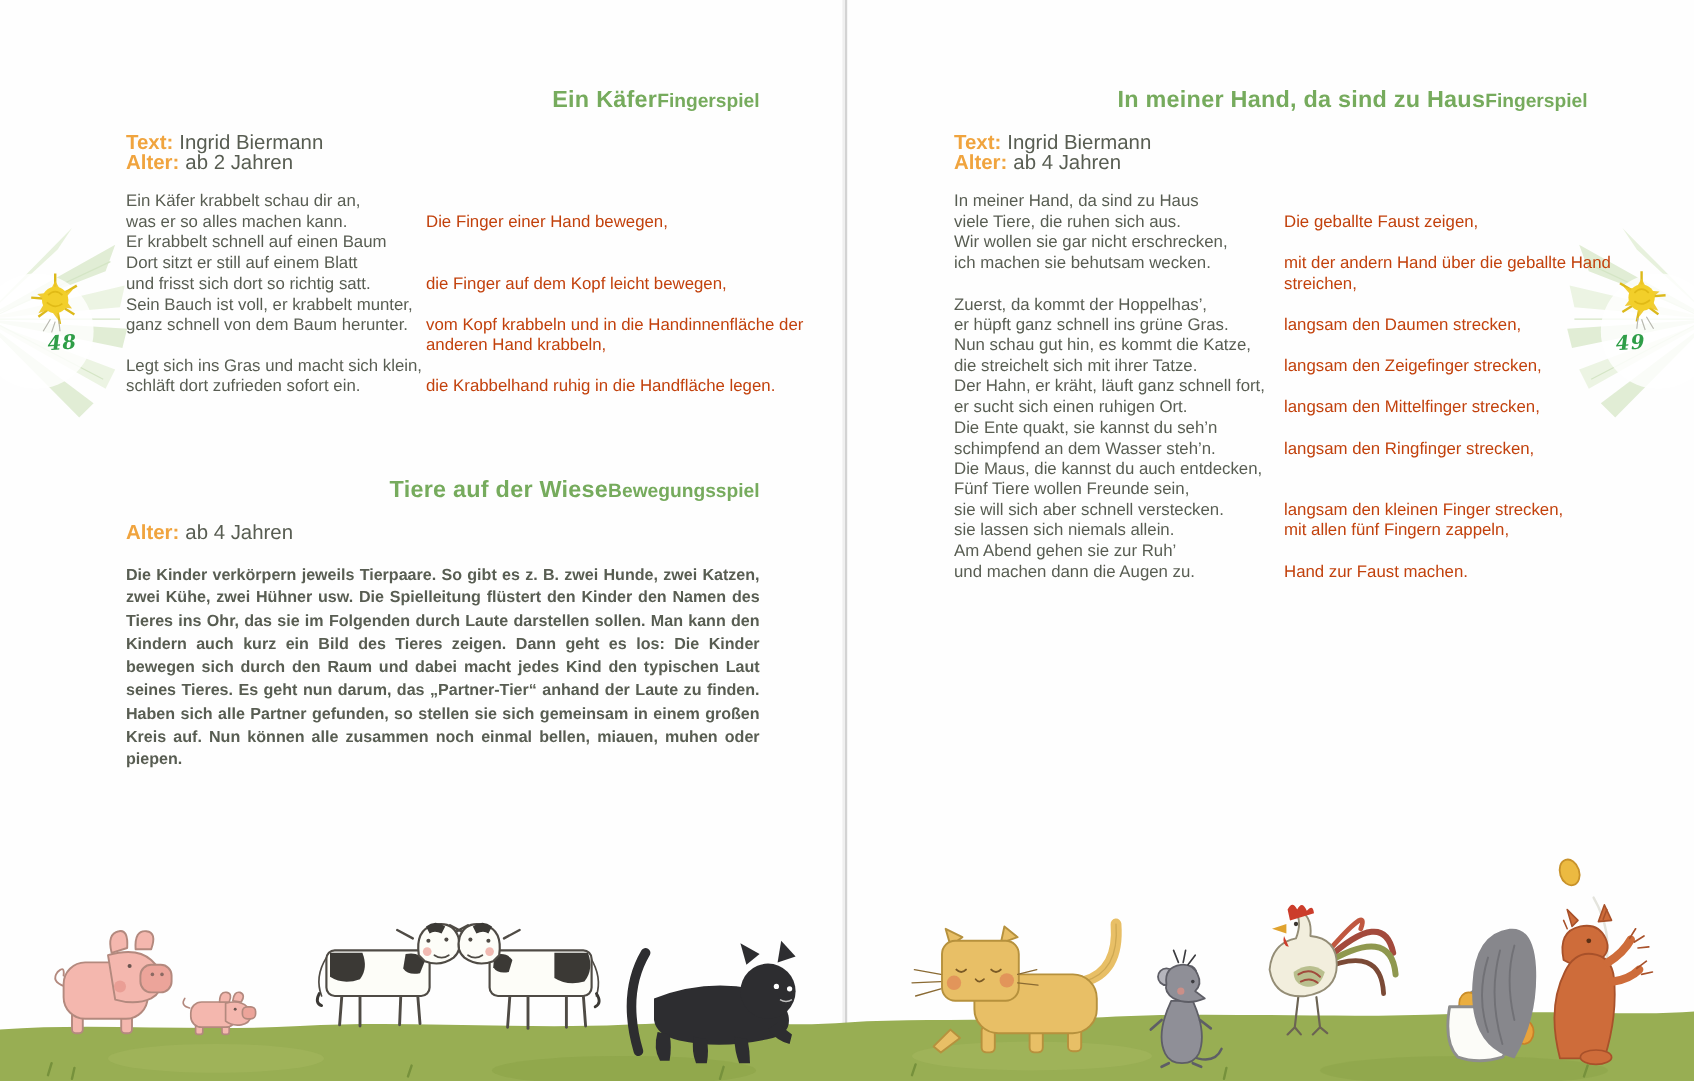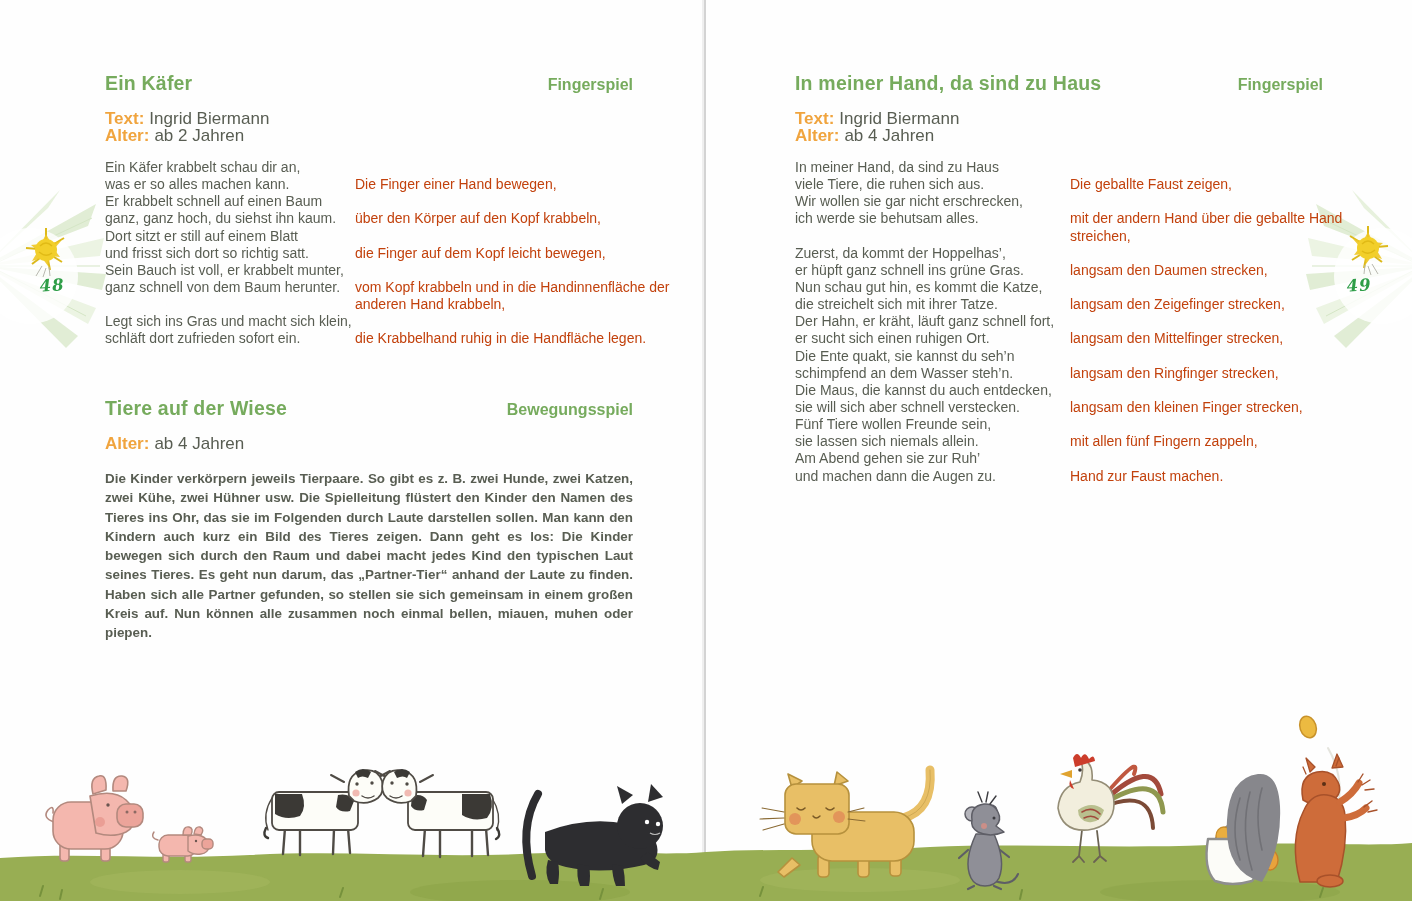--- a/index.html
+++ b/index.html
@@ -12,21 +12,21 @@
 
   
   .gutter{position:absolute;left:704px;top:0;width:2px;height:901px;background:#d3d3d3;}
   .gutter:before{content:"";position:absolute;left:-2px;top:0;width:2px;height:100%;background:#efefef;}
 
   
   .page{position:absolute;top:0;width:528px;height:745px;}
   .page-left{left:105px;}
   .page-right{left:795px;}
 
-  .sec-head{position:absolute;left:0;right:0;display:flex;justify-content:space-between;align-items:baseline;}
+  .sec-head{position:absolute;left:0;right:0;display:flex;justify-content:flex-end;align-items:baseline;}
   .sec-title{margin:0;font-size:19.5px;font-weight:bold;color:#76ab5d;letter-spacing:.2px;}
   .type-label{font-size:16px;font-weight:bold;color:#76ab5d;}
 
   .meta{position:absolute;left:0;}
   .meta-row{height:17px;font-size:17px;color:#585d52;}
   .meta-label{color:#f0a43e;font-weight:bold;margin-right:5px;}
 
   .verse{position:absolute;left:0;right:0;}
   .vrow{display:flex;align-items:baseline;height:17.15px;font-size:14px;color:#585d52;}
   .vrow .poem{flex:none;width:250px;white-space:nowrap;}
@@ -141,24 +141,20 @@
         <div class="vrow">
           <span class="poem">was er so alles machen kann.</span>
           <span class="instr">Die Finger einer Hand bewegen,</span>
         </div>
 
         <div class="vrow">
           <span class="poem">Er krabbelt schnell auf einen Baum</span>
           <span class="instr"></span>
         </div>
 
-        <div class="vrow">
-          <span class="poem">ganz, ganz hoch, du siehst ihn kaum.</span>
-          <span class="instr">über den Körper auf den Kopf krabbeln,</span>
-        </div>
 
         <div class="vrow">
           <span class="poem">Dort sitzt er still auf einem Blatt</span>
           <span class="instr"></span>
         </div>
 
         <div class="vrow">
           <span class="poem">und frisst sich dort so richtig satt.</span>
           <span class="instr">die Finger auf dem Kopf leicht bewegen,</span>
         </div>
@@ -228,21 +224,21 @@
           <span class="poem">viele Tiere, die ruhen sich aus.</span>
           <span class="instr">Die geballte Faust zeigen,</span>
         </div>
 
         <div class="vrow">
           <span class="poem">Wir wollen sie gar nicht erschrecken,</span>
           <span class="instr"></span>
         </div>
 
         <div class="vrow">
-          <span class="poem">ich werde sie behutsam alles.</span>
+          <span class="poem">ich machen sie behutsam wecken.</span>
           <span class="instr">mit der andern Hand über die geballte Hand</span>
         </div>
 
         <div class="vrow">
           <span class="poem"></span>
           <span class="instr">streichen,</span>
         </div>
 
         <div class="vrow">
           <span class="poem">Zuerst, da kommt der Hoppelhas’,</span>
@@ -283,27 +279,27 @@
           <span class="poem">schimpfend an dem Wasser steh’n.</span>
           <span class="instr">langsam den Ringfinger strecken,</span>
         </div>
 
         <div class="vrow">
           <span class="poem">Die Maus, die kannst du auch entdecken,</span>
           <span class="instr"></span>
         </div>
 
         <div class="vrow">
+          <span class="poem">Fünf Tiere wollen Freunde sein,</span>
+          <span class="instr"></span>
+        </div>
+
+        <div class="vrow">
           <span class="poem">sie will sich aber schnell verstecken.</span>
           <span class="instr">langsam den kleinen Finger strecken,</span>
-        </div>
-
-        <div class="vrow">
-          <span class="poem">Fünf Tiere wollen Freunde sein,</span>
-          <span class="instr"></span>
         </div>
 
         <div class="vrow">
           <span class="poem">sie lassen sich niemals allein.</span>
           <span class="instr">mit allen fünf Fingern zappeln,</span>
         </div>
 
         <div class="vrow">
           <span class="poem">Am Abend gehen sie zur Ruh’</span>
           <span class="instr"></span>

